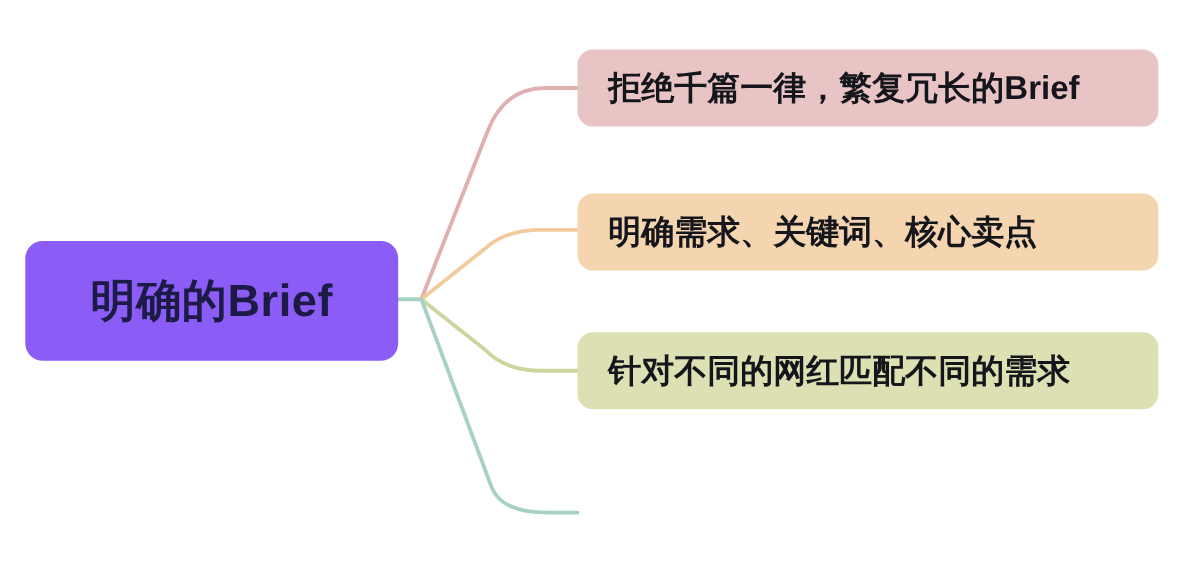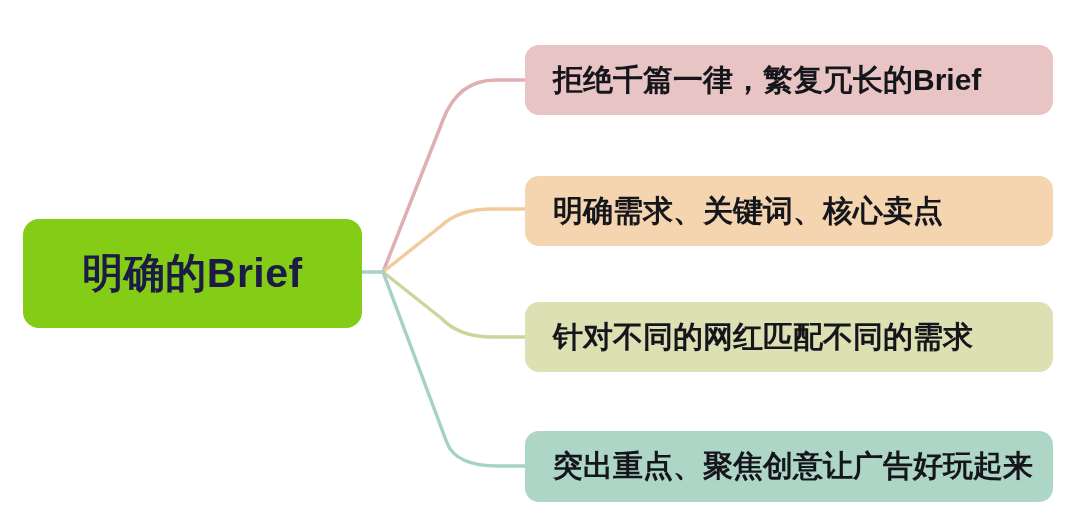--- a/index.html
+++ b/index.html
@@ -68,33 +68,30 @@
 <div class="canvas">
 
   <svg class="connector-svg" viewBox="0 0 1080 530" xmlns="http://www.w3.org/2000/svg">
     <path d="M361,272 L383,272" stroke="#a5d2c4"></path>
     <path d="M383,272 L443,120 Q458,80 496,80 L525,80" stroke="#dfafb2"></path>
     <path d="M383,272 L441,226 Q459,209 492,209 L525,209" stroke="#f2cb9c"></path>
     <path d="M383,272 L441,318 Q459,337 492,337 L525,337" stroke="#ccd59e"></path>
     <path d="M383,272 L447,443 Q456,466 498,466 L525,466" stroke="#a5d2c4"></path>
   </svg>
 
-  <div class="node root-node" style="background: #84cc16; color: rgb(27, 27, 69);">
+  <div class="node root-node" style="background: #8b5cf6; color: rgb(27, 27, 69);">
     <span>明确的Brief</span>
   </div>
 
   <div class="node branch-node branch-2" style="background: rgb(244, 213, 176); color: rgb(21, 21, 28);">
     <span>明确需求、关键词、核心卖点</span>
   </div>
 
   <div class="node branch-node branch-1" style="background: rgb(233, 196, 196); color: rgb(21, 21, 28);">
     <span>拒绝千篇一律，繁复冗长的Brief</span>
   </div>
 
   <div class="node branch-node branch-3" style="background: rgb(220, 224, 178); color: rgb(21, 21, 28);">
     <span>针对不同的网红匹配不同的需求</span>
   </div>
 
-  <div class="node branch-node branch-4" style="background: rgb(174, 214, 198); color: rgb(21, 21, 28);">
-    <span>突出重点、聚焦创意让广告好玩起来</span>
-  </div>
 
 </div>
 
 </body></html>

